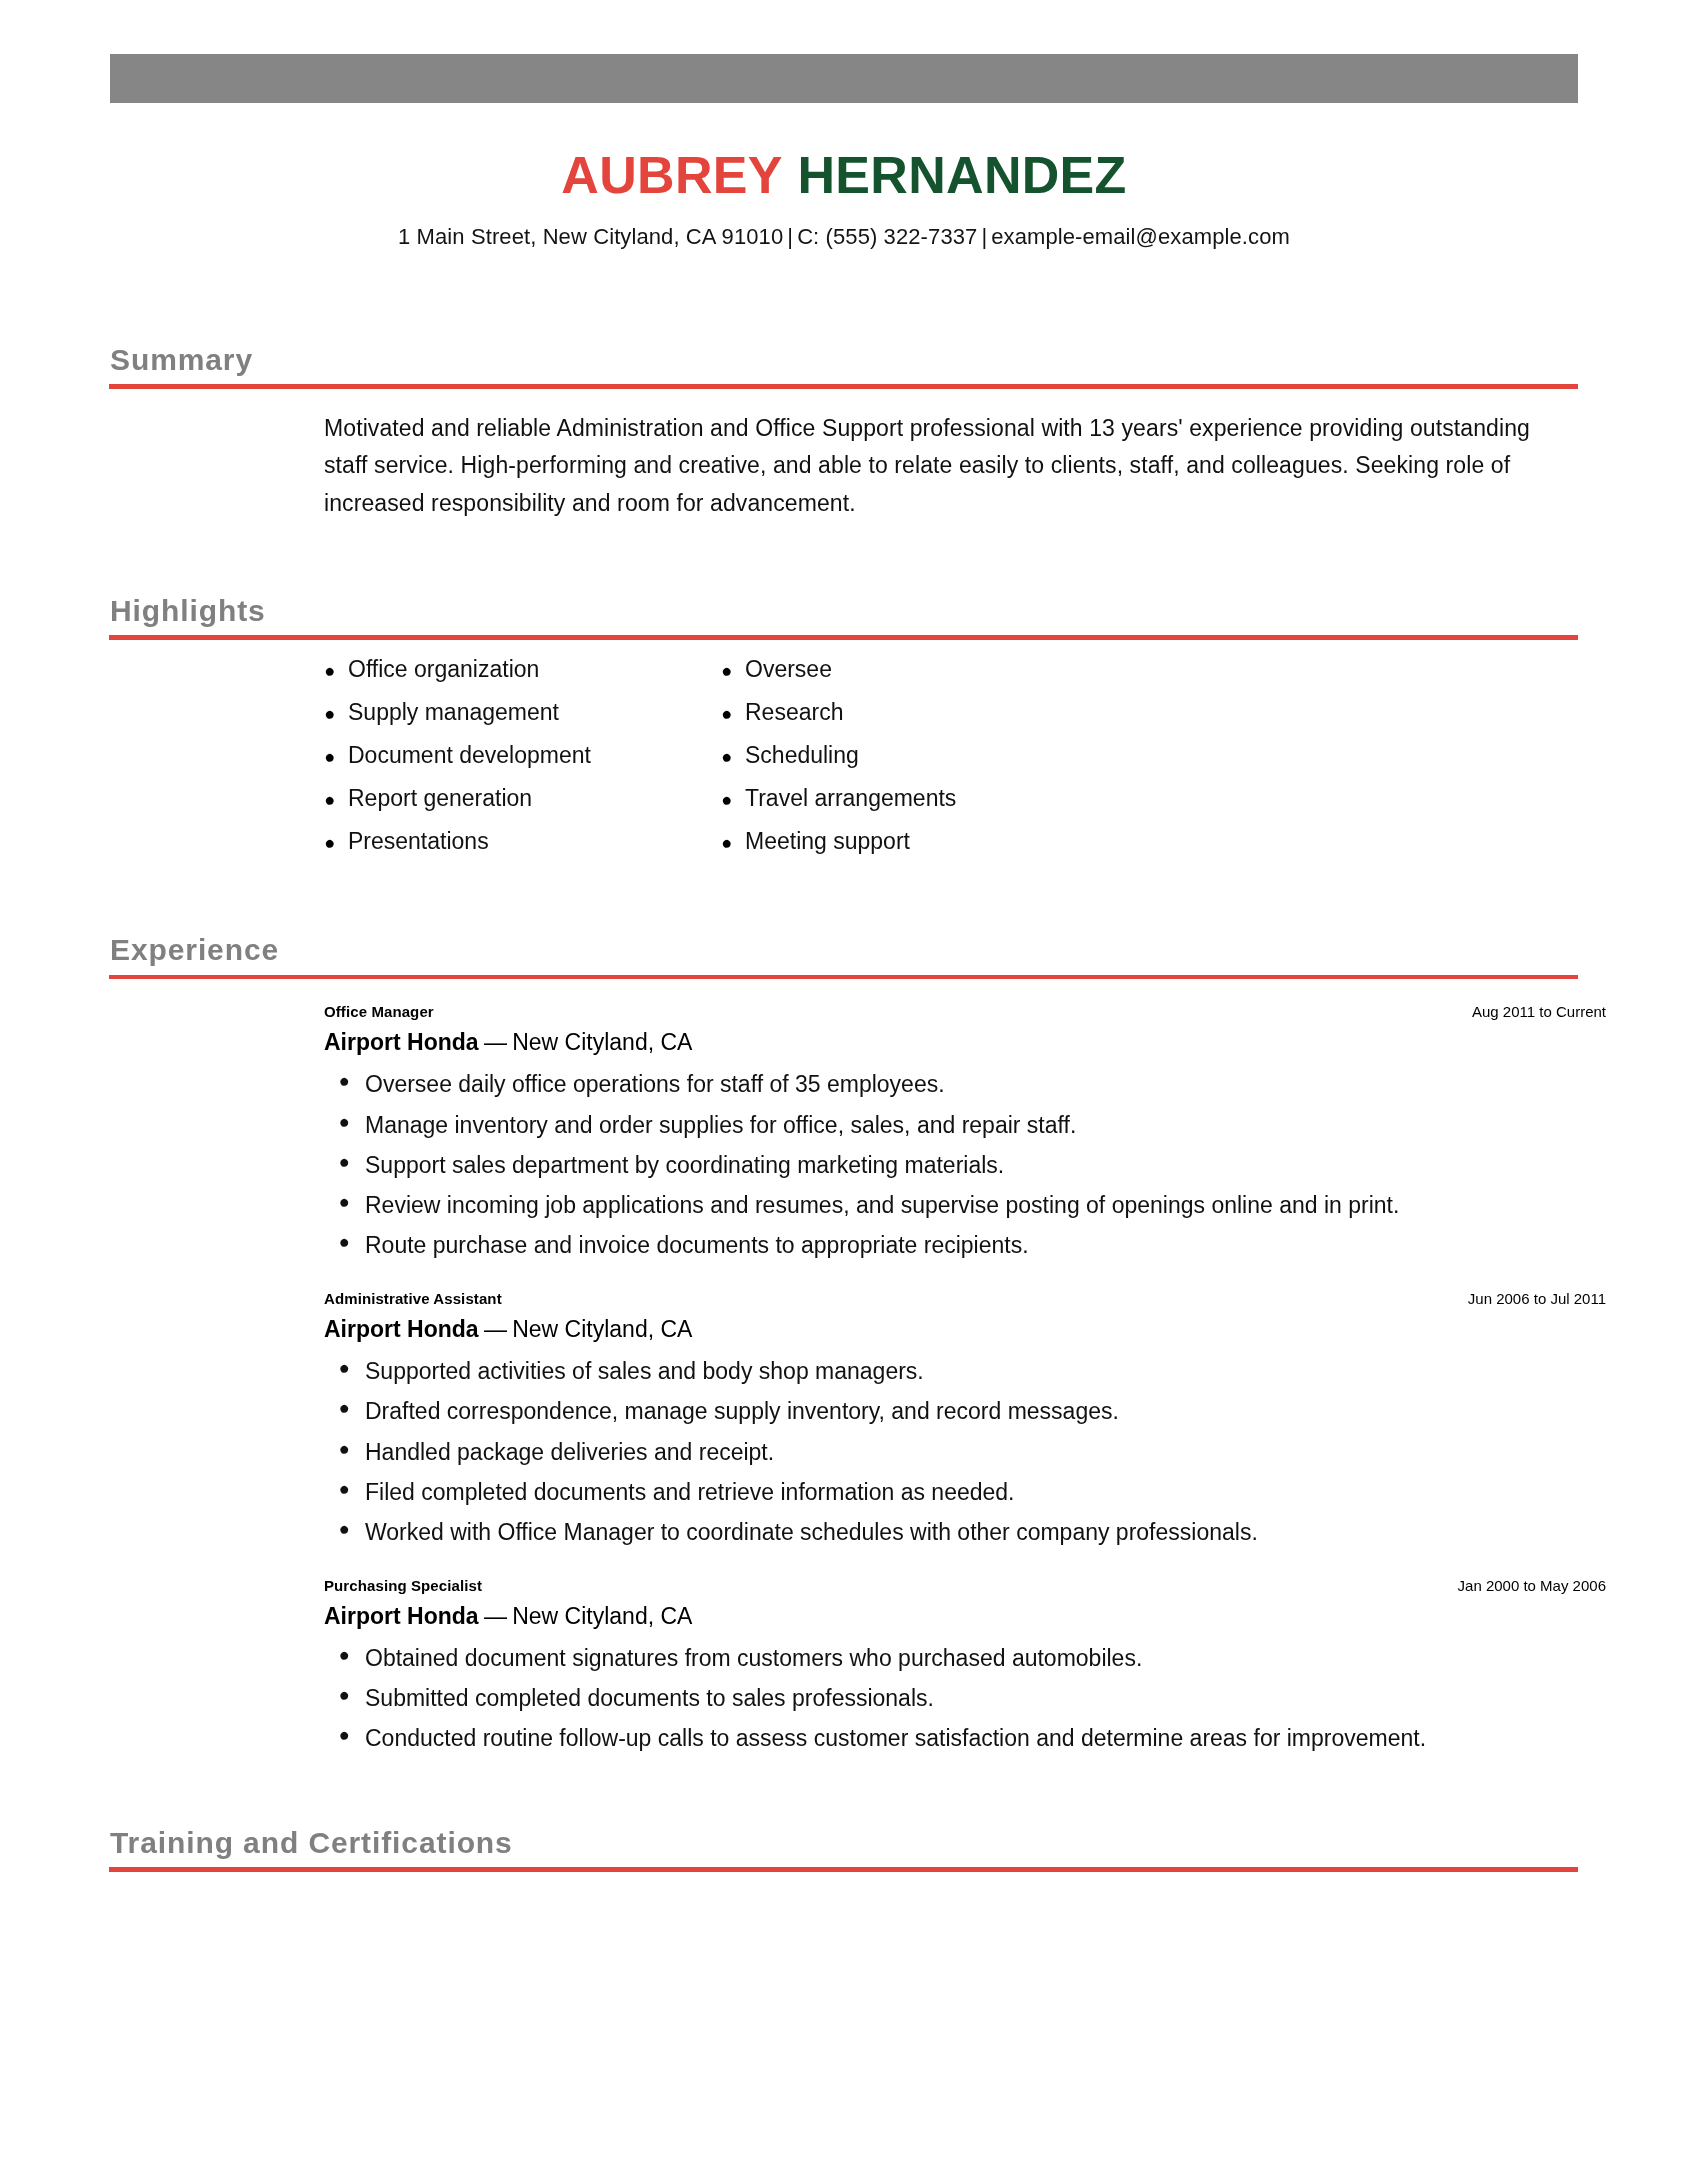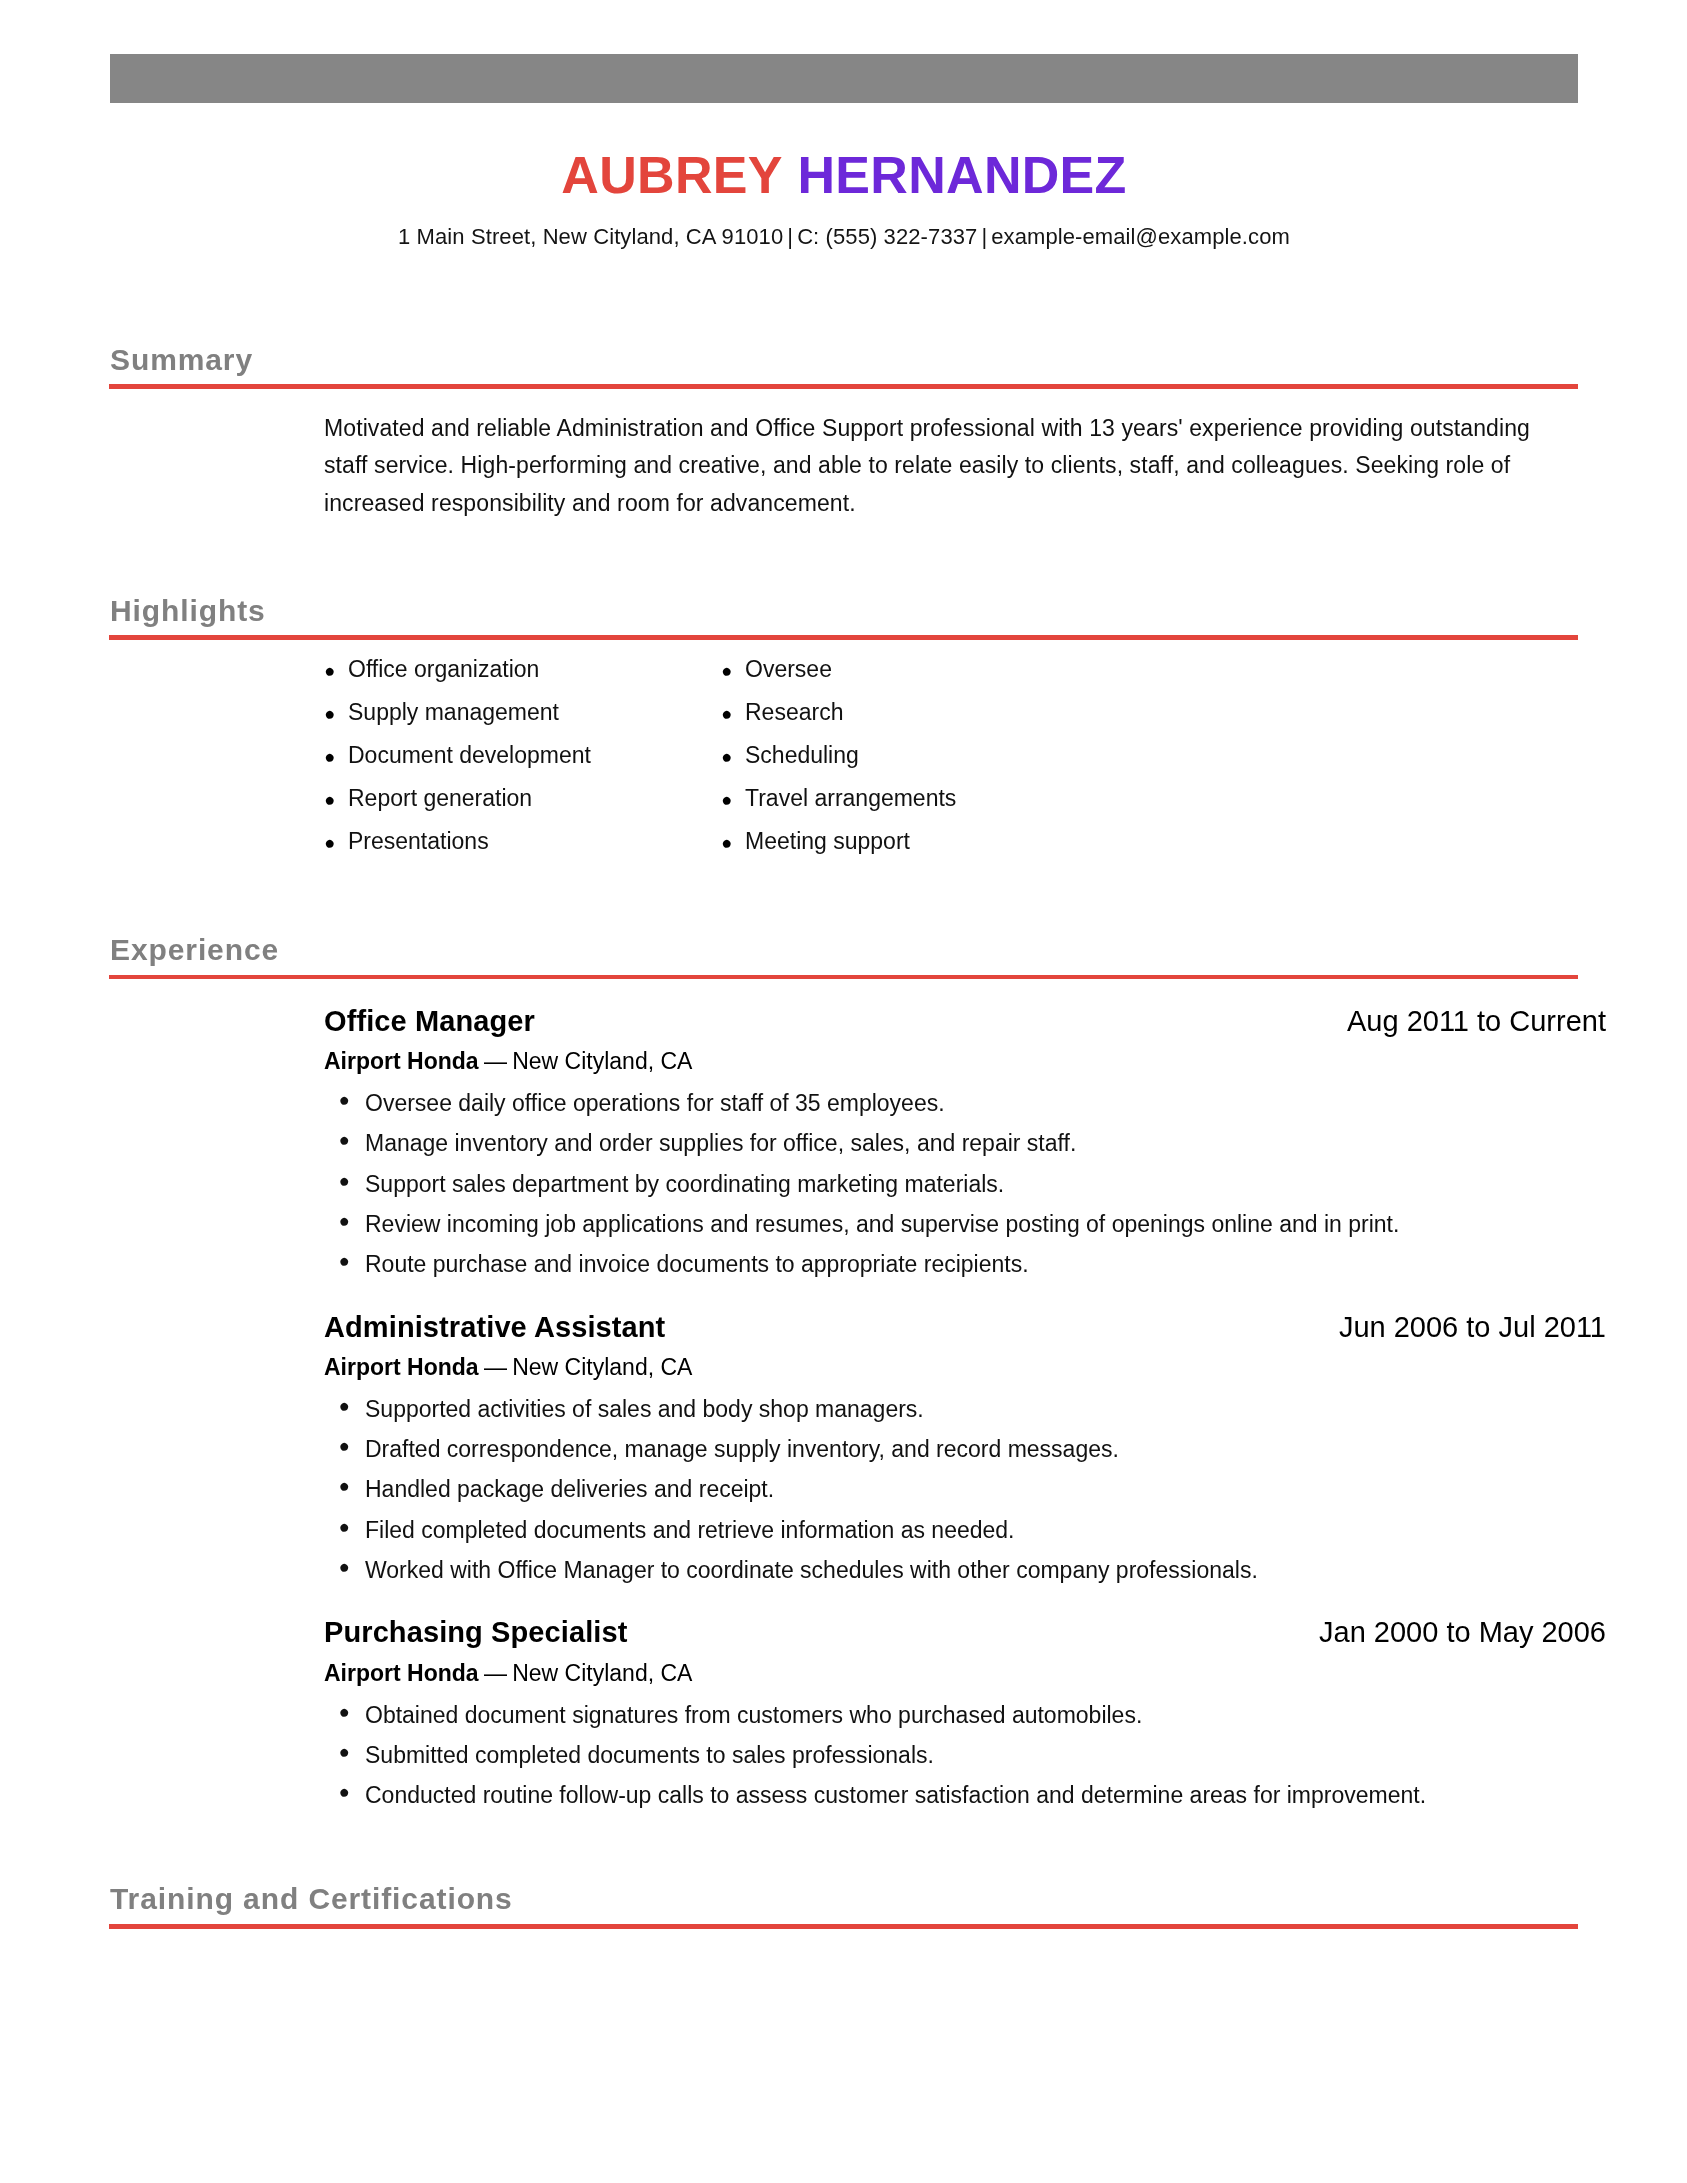--- a/index.html
+++ b/index.html
@@ -42,21 +42,21 @@
     text-align: center;
   }
   .name {
     font-size: 52px;
     font-weight: bold;
     letter-spacing: 0.3px;
     line-height: 1.0;
     white-space: nowrap;
   }
   .name .first { color: #e3453c; }
-  .name .last  { color: #6d28d9; }
+  .name .last  { color: #14532d; }
 
   .contact {
     margin-top: 23px;
     font-size: 22px;
     color: #141414;
     letter-spacing: 0.1px;
     white-space: nowrap;
   }
   .contact .sep { padding: 0 4px; }
 
@@ -126,21 +126,21 @@
   .hl-label { white-space: nowrap; }
 
   
   .job { margin-top: 25px; }
   .job:first-child { margin-top: 22.5px; }
 
   .job-head {
     display: flex;
     justify-content: space-between;
     align-items: baseline;
-    font-size: 29px;
+    font-size: 15px;
     line-height: 1.35;
   }
   .job-title { font-weight: bold; letter-spacing: 0.1px; }
   .job-dates { font-weight: normal; white-space: nowrap; }
 
   .job-company {
     font-size: 23px;
     line-height: 1.45;
     margin-top: 4px;
   }

